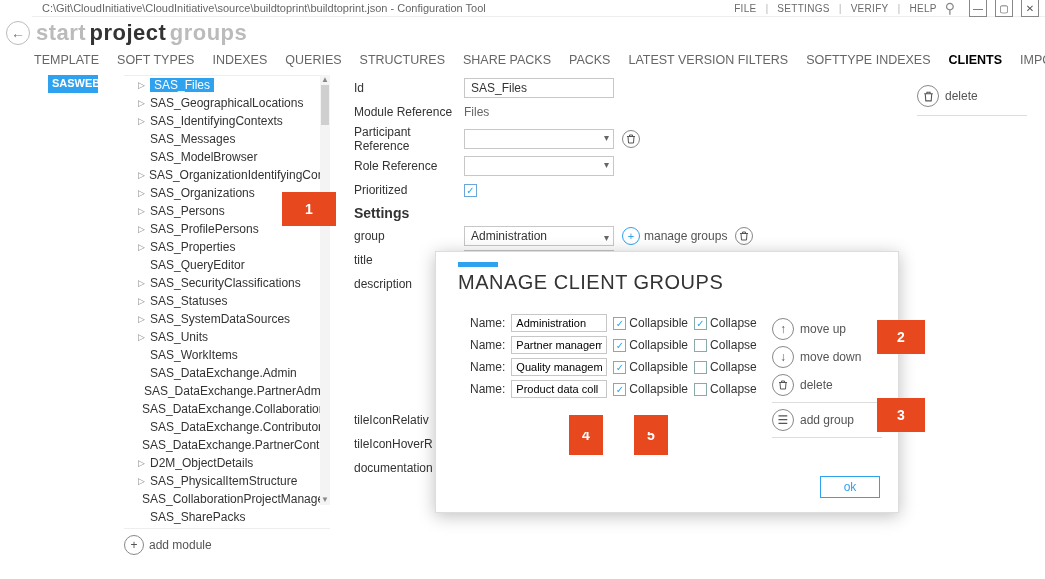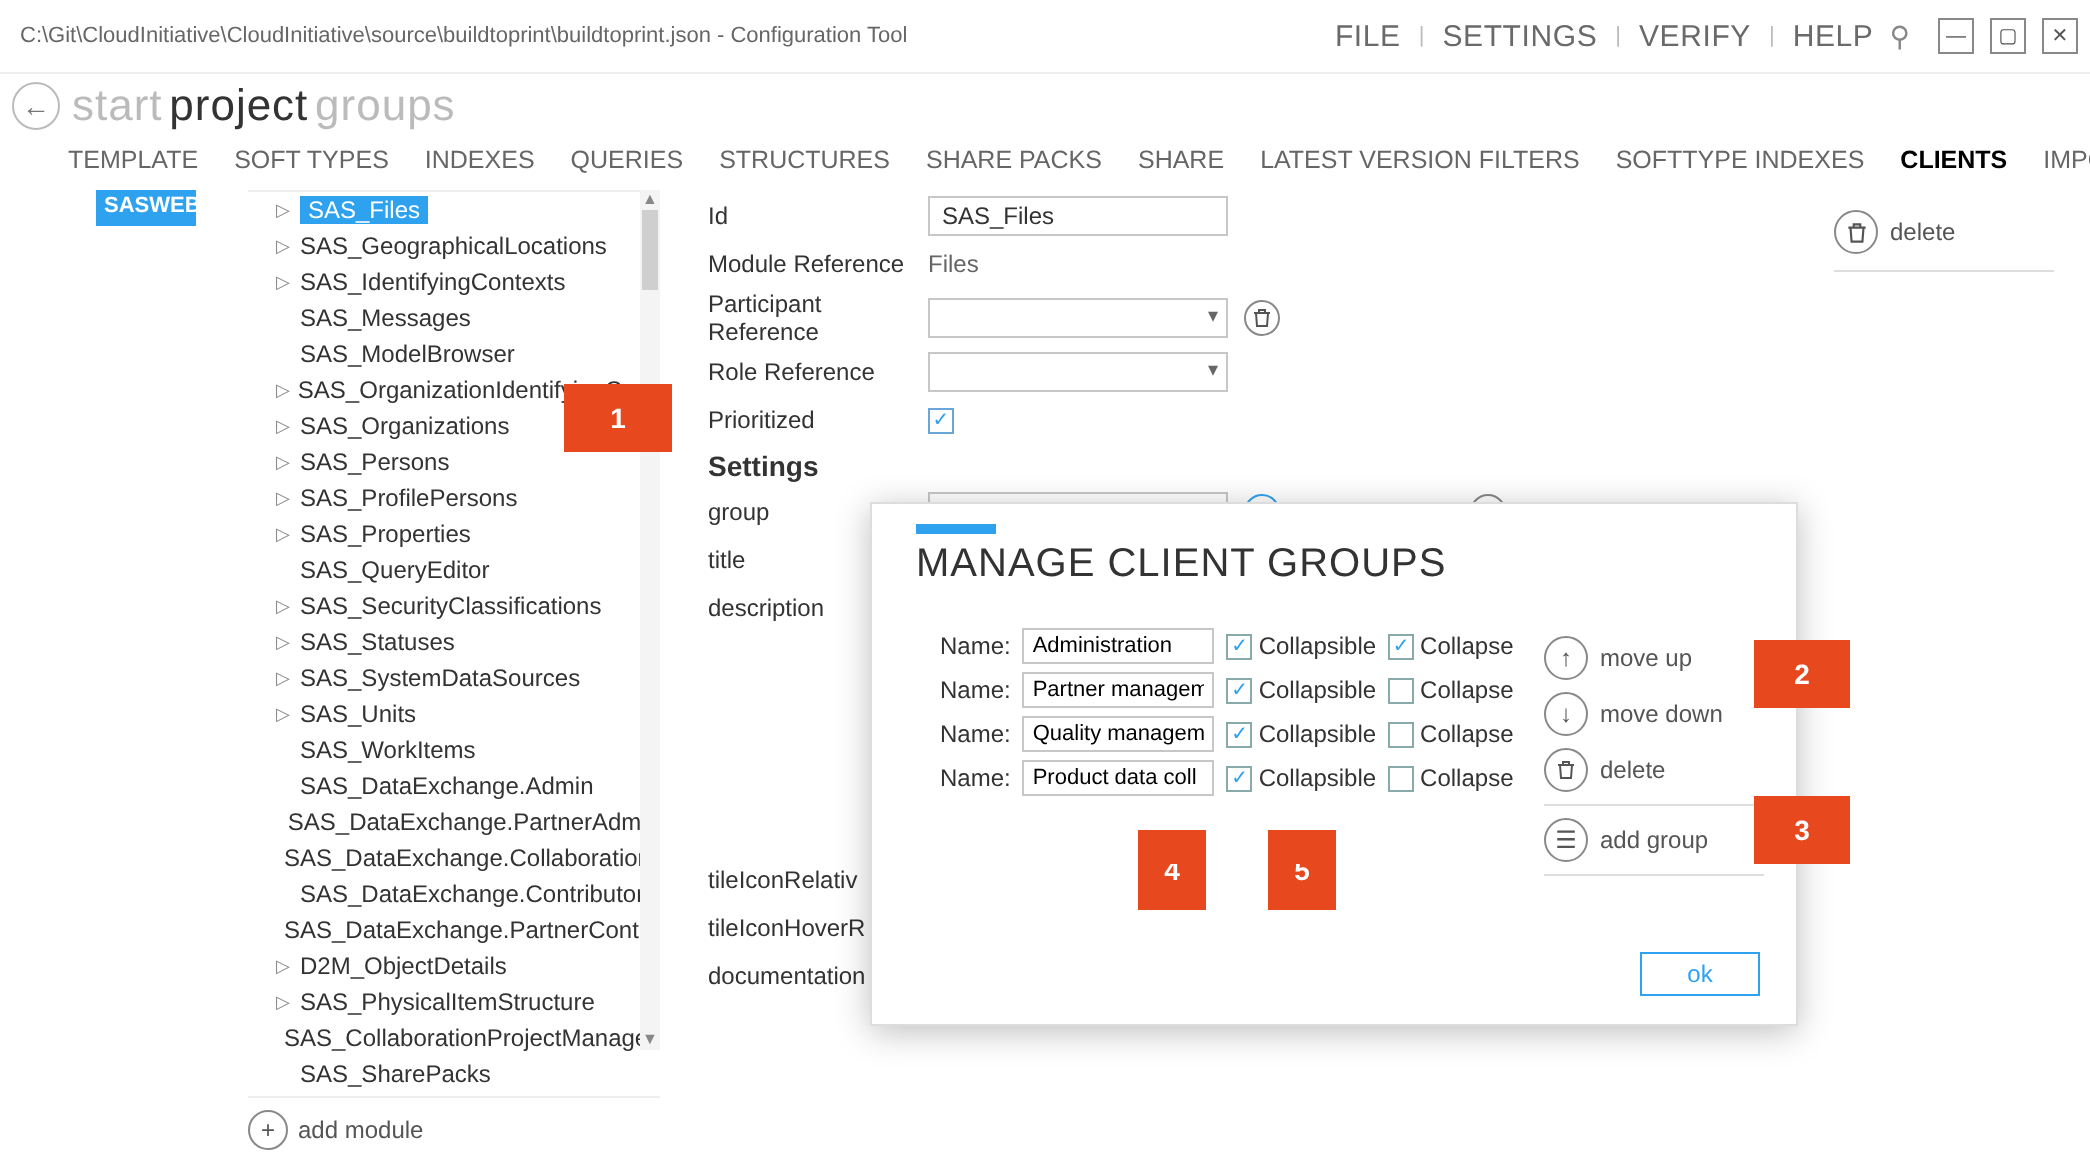--- a/index.html
+++ b/index.html
@@ -1,28 +1,28 @@
 <!DOCTYPE html>
 <html><head>
 <meta charset="utf-8">
 <style>
   * { box-sizing: border-box; margin: 0; padding: 0; font-family: "Segoe UI", Arial, sans-serif; }
   body { width: 1045px; height: 579px; background: #fff; overflow: hidden; font-size: 12px; color: #333; position: relative; }
 
-  .titlebar { display: flex; justify-content: space-between; align-items: center; height: 37px; padding: 0 6px 0 10px; border-bottom: 1px solid #eee; font-size: 11px; color: #666; }
+  .titlebar { display: flex; justify-content: space-between; align-items: center; height: 17px; padding: 0 6px 0 10px; border-bottom: 1px solid #eee; font-size: 11px; color: #666; margin-left: 32px; }
   .titlebar .path { white-space: nowrap; }
   .titlebar .right { display: flex; align-items: center; gap: 4px; }
-  .titlebar .menu-item { color: #6a6a6a; padding: 0 4px; cursor: pointer; text-transform: uppercase; font-size: 15px; letter-spacing: .3px; }
+  .titlebar .menu-item { color: #6a6a6a; padding: 0 4px; cursor: pointer; text-transform: uppercase; font-size: 10px; letter-spacing: .3px; }
   .titlebar .sep { color: #bbb; padding: 0 1px; }
   .titlebar .win-btn { width: 18px; height: 18px; border: 1px solid #888; display: flex; align-items: center; justify-content: center; margin-left: 4px; font-size: 10px; color: #555; cursor: pointer; }
   .titlebar .pin { font-size: 14px; margin-right: 6px; color: #888; }
 
   .nav-row { display: flex; align-items: center; height: 32px; padding-left: 6px; }
   .nav-back { width: 24px; height: 24px; border: 1px solid #bbb; border-radius: 50%; display: flex; align-items: center; justify-content: center; font-size: 14px; color: #777; margin-right: 6px; cursor: pointer; }
-  .nav-crumbs span { font-size: 22px; font-weight: 400; color: #bbb; letter-spacing: .5px; }
+  .nav-crumbs span { font-size: 22px; font-weight: 700; color: #bbb; letter-spacing: .5px; }
   .nav-crumbs .active { color: #333; }
 
   .tabs-row { display: flex; gap: 18px; padding: 4px 0 8px 34px; font-size: 12.5px; font-weight: 400; color: #666; }
   .tabs-row .tab { cursor: pointer; white-space: nowrap; }
   .tabs-row .tab.selected { color: #000; font-weight: 600; }
 
   .main { display: flex; height: calc(579px - 22px - 32px - 30px); }
   .side-tag { width: 50px; background: #2ea2ef; color: #fff; font-size: 11px; font-weight: 600; text-align: center; padding: 2px 4px; height: 18px; margin-left: 24px; }
 
   .tree-col { width: 330px; padding-left: 24px; position: relative; }
@@ -111,21 +111,21 @@
   </div>
 </div>
 
 <div class="tabs-row">
   <div class="tab">TEMPLATE</div>
   <div class="tab">SOFT TYPES</div>
   <div class="tab">INDEXES</div>
   <div class="tab">QUERIES</div>
   <div class="tab">STRUCTURES</div>
   <div class="tab">SHARE PACKS</div>
-  <div class="tab">SHARE</div>
+  <div class="tab">PACKS</div>
   <div class="tab">LATEST VERSION FILTERS</div>
   <div class="tab">SOFTTYPE INDEXES</div>
   <div class="tab selected">CLIENTS</div>
   <div class="tab">IMPORT ATTRIBUTES</div>
 </div>
 
 <div class="main">
   <div class="tree-col">
     <div class="side-tag">SASWEB</div>
     <div class="tree-wrap">

